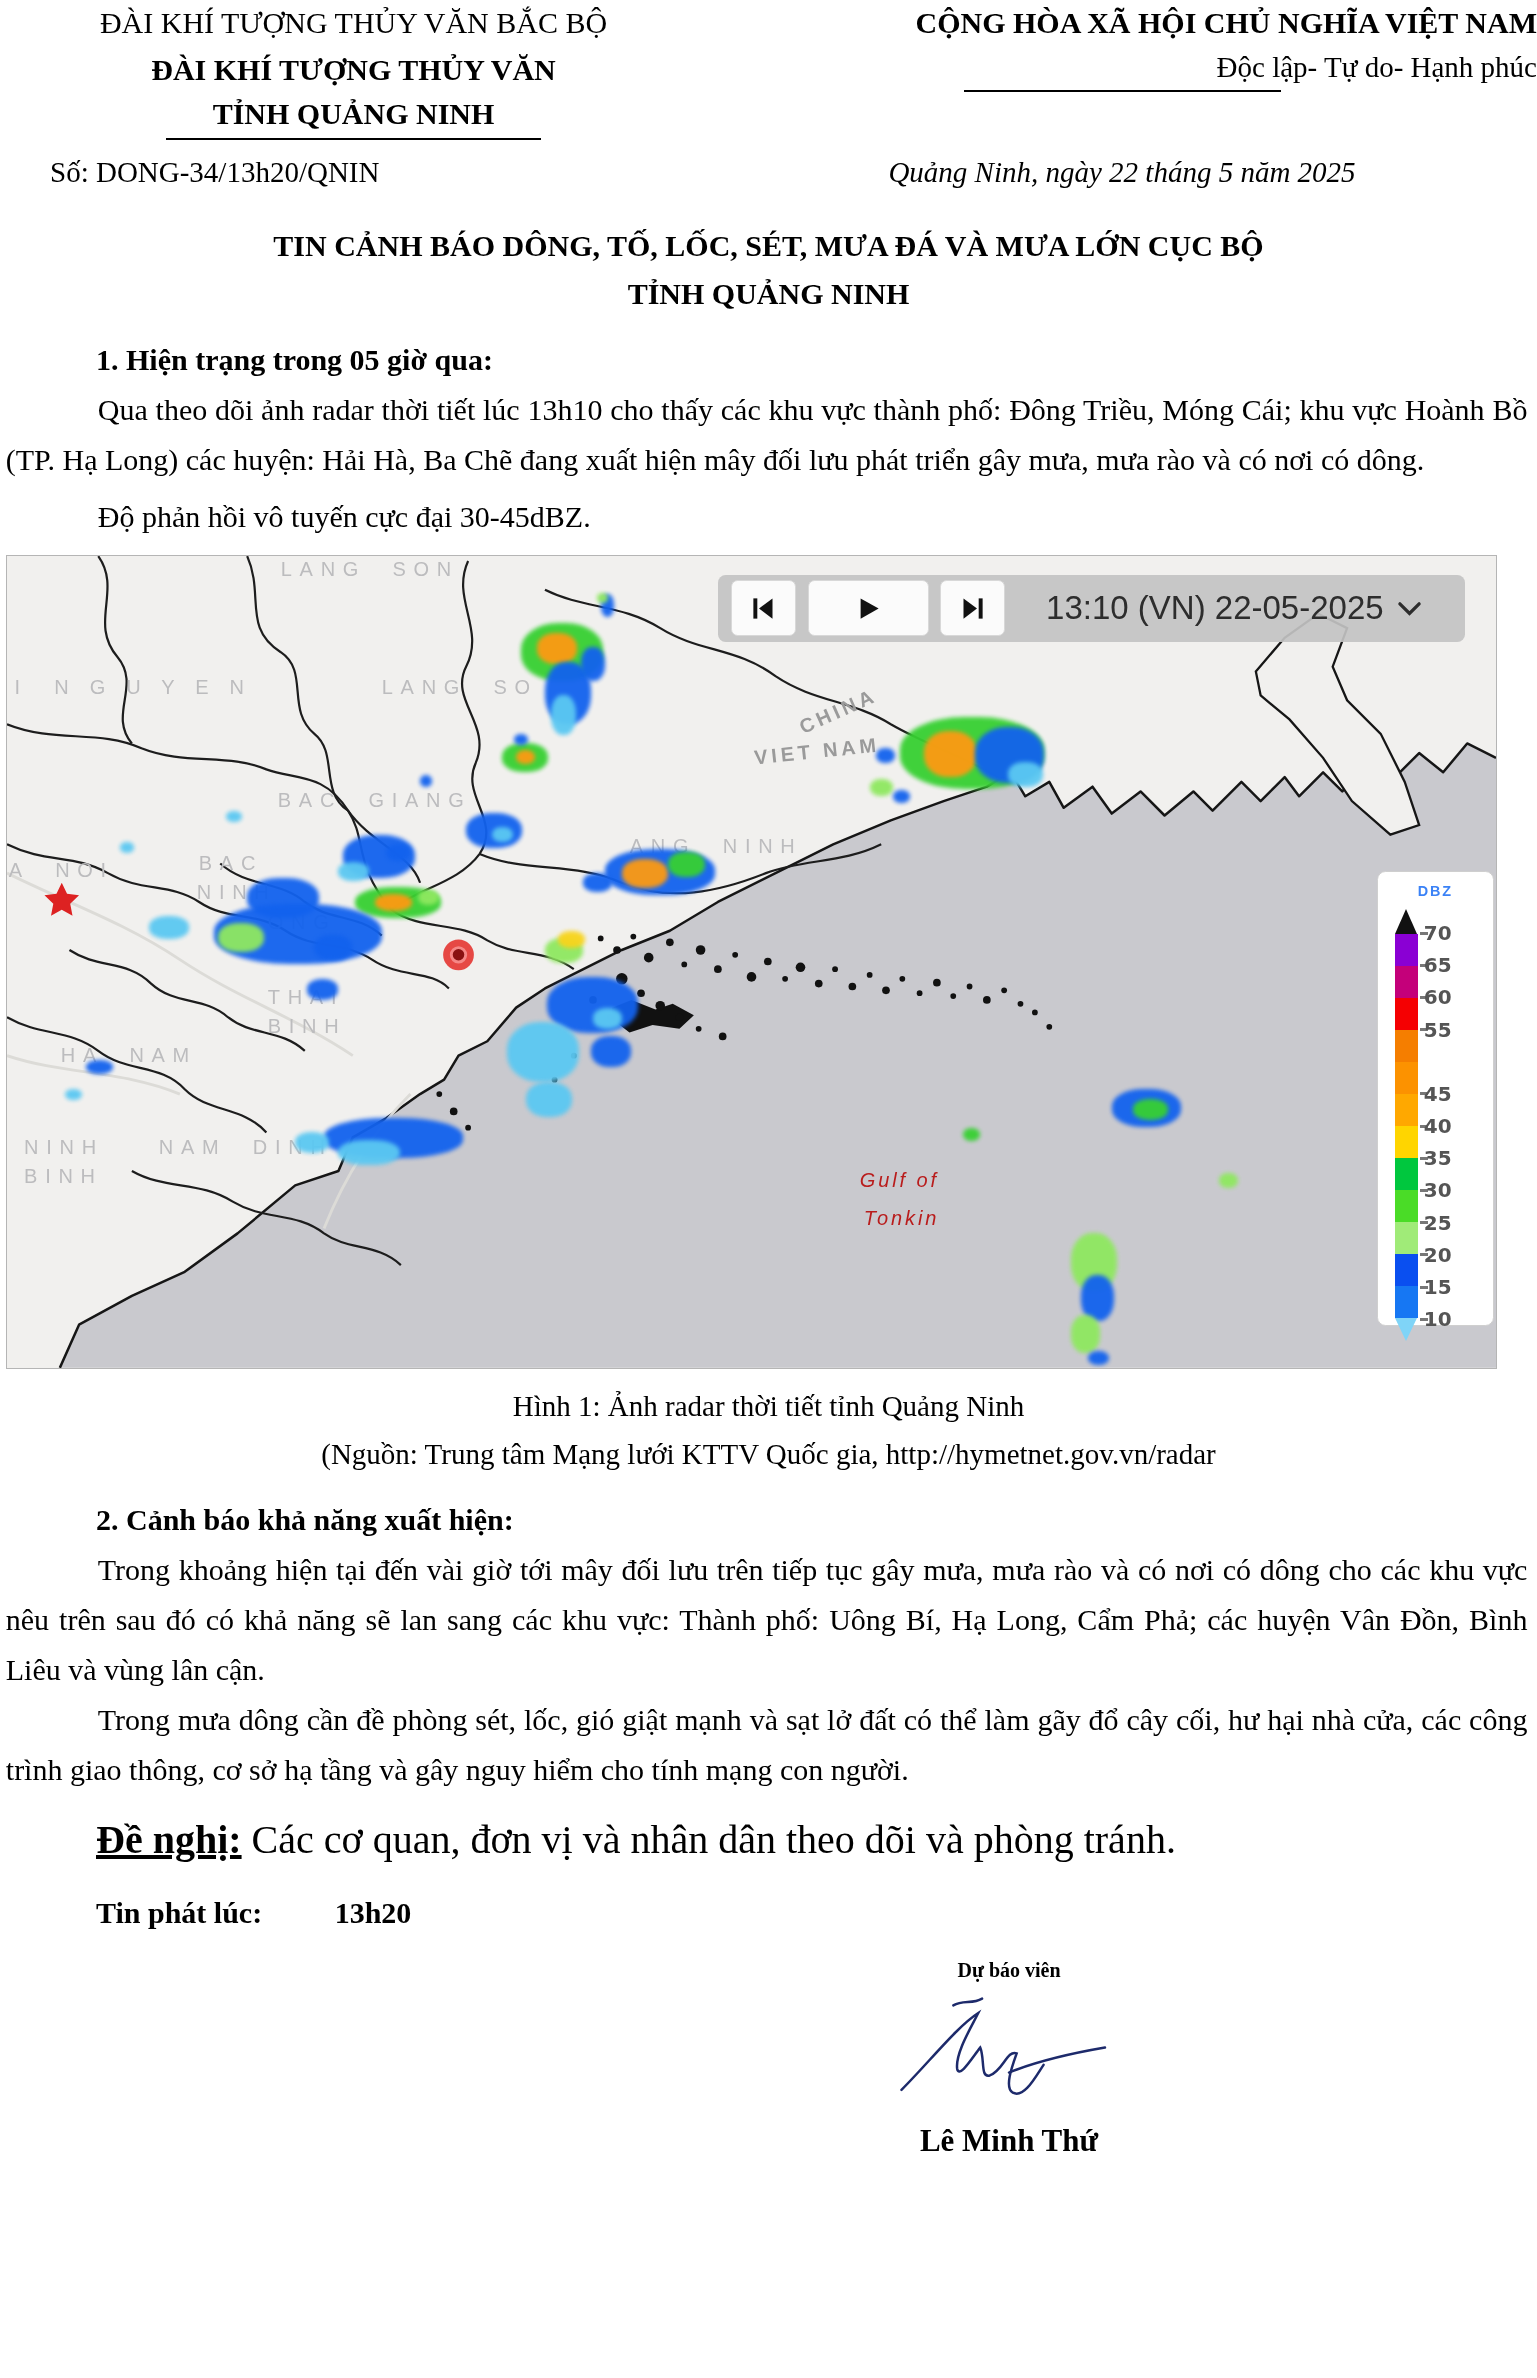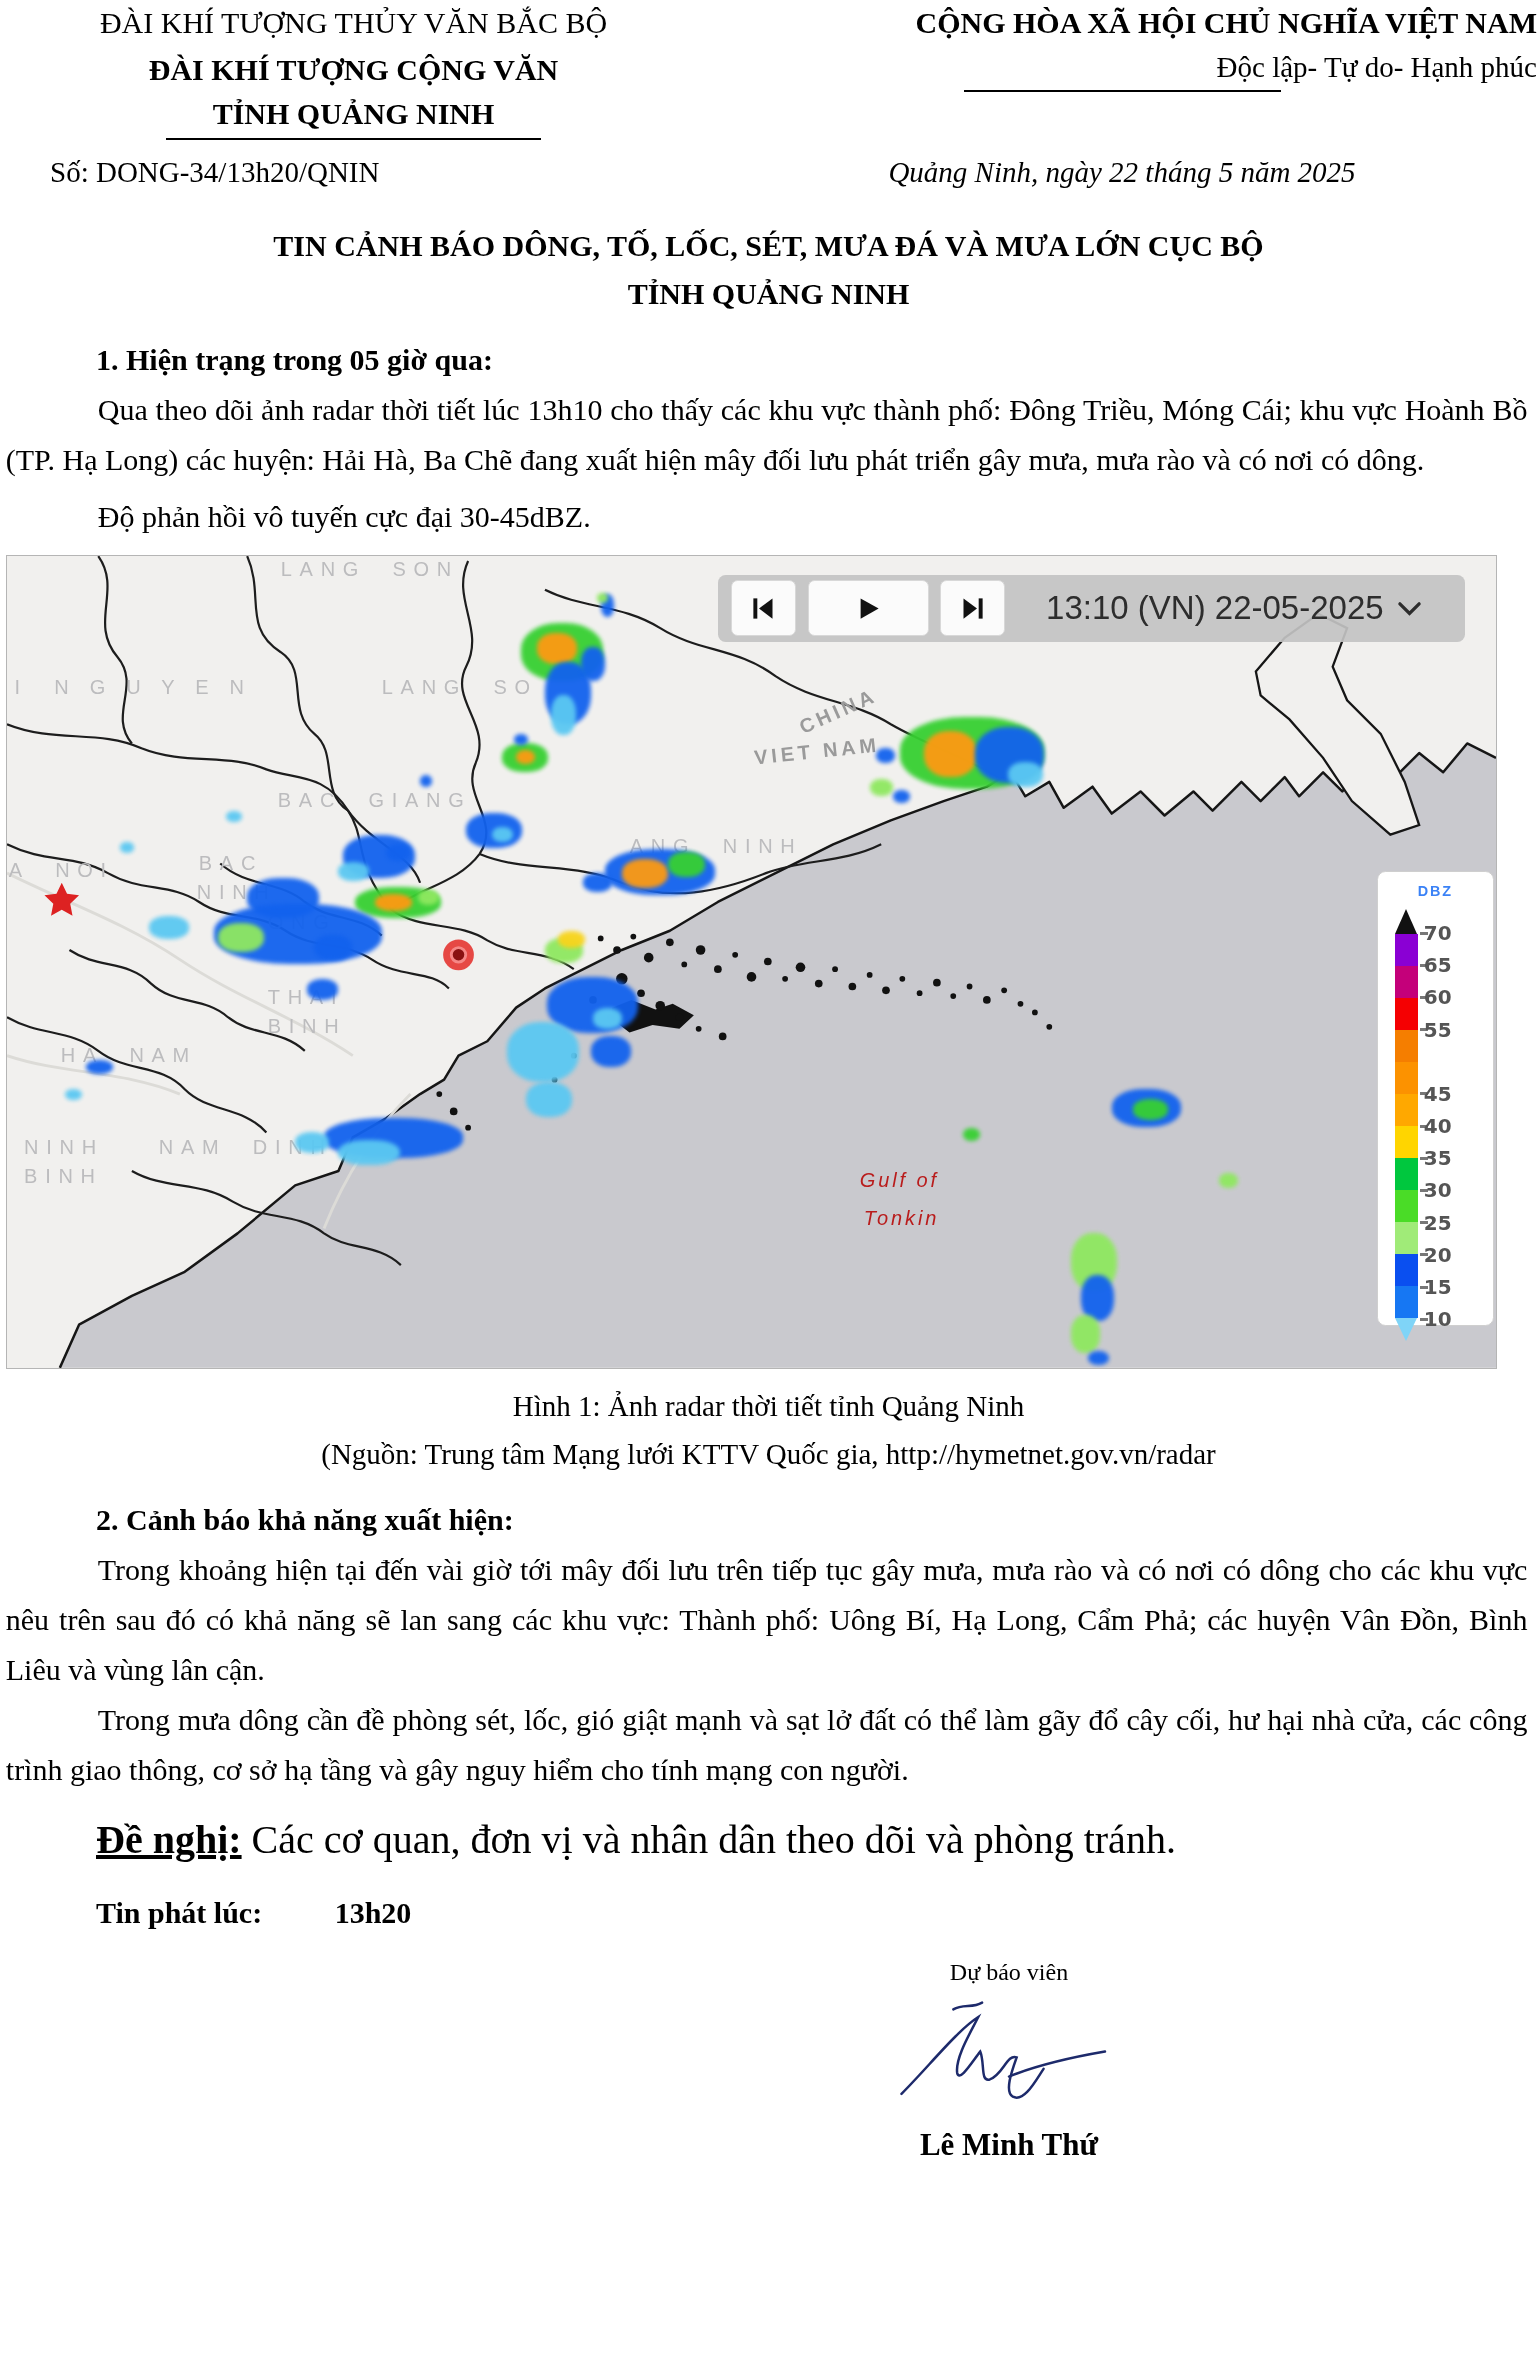--- a/index.html
+++ b/index.html
@@ -59,32 +59,32 @@
             border-bottom:25px solid #111;margin-left:0px;}
   .arrow-dn{width:0;height:0;border-left:11.5px solid transparent;border-right:11.5px solid transparent;
             border-top:23px solid #7fd4f7;}
   
   .caption{font-size:29px;text-align:center;margin-top:13.4px;line-height:48px;}
   .prop-line{font-size:40px;margin:21px 0 16px 96px;}
   .prop-label{font-weight:bold;text-decoration:underline;}
   .issue-line{font-size:30px;font-weight:bold;margin:33px 0 0 96px;}
   .issue-time{margin-left:65px;}
   .sig{width:500px;margin-left:759px;margin-top:29px;text-align:center;}
-  .sig-role{font-size:24px;font-weight:normal;}
+  .sig-role{font-size:20px;font-weight:bold;}
   .sig-name{font-size:31px;font-weight:bold;margin-top:9.6px;}
 </style>
 </head>
 <body>
 
 <div id="page">
 
   <div class="hdr">
     <div class="hdr-left">
       <div class="hl1">ĐÀI KHÍ TƯỢNG THỦY VĂN BẮC BỘ</div>
-      <div class="hl2">ĐÀI KHÍ TƯỢNG CỘNG VĂN</div>
+      <div class="hl2">ĐÀI KHÍ TƯỢNG THỦY VĂN</div>
       <div class="hl3">TỈNH QUẢNG NINH</div>
       <div class="rule rule-left"></div>
     </div>
     <div class="hdr-right">
       <div class="hr1">CỘNG HÒA XÃ HỘI CHỦ NGHĨA VIỆT NAM</div>
       <div class="hr2">Độc lập- Tự do- Hạnh phúc</div>
       <div class="rule rule-right"></div>
     </div>
   </div>
   <div class="num-date">

